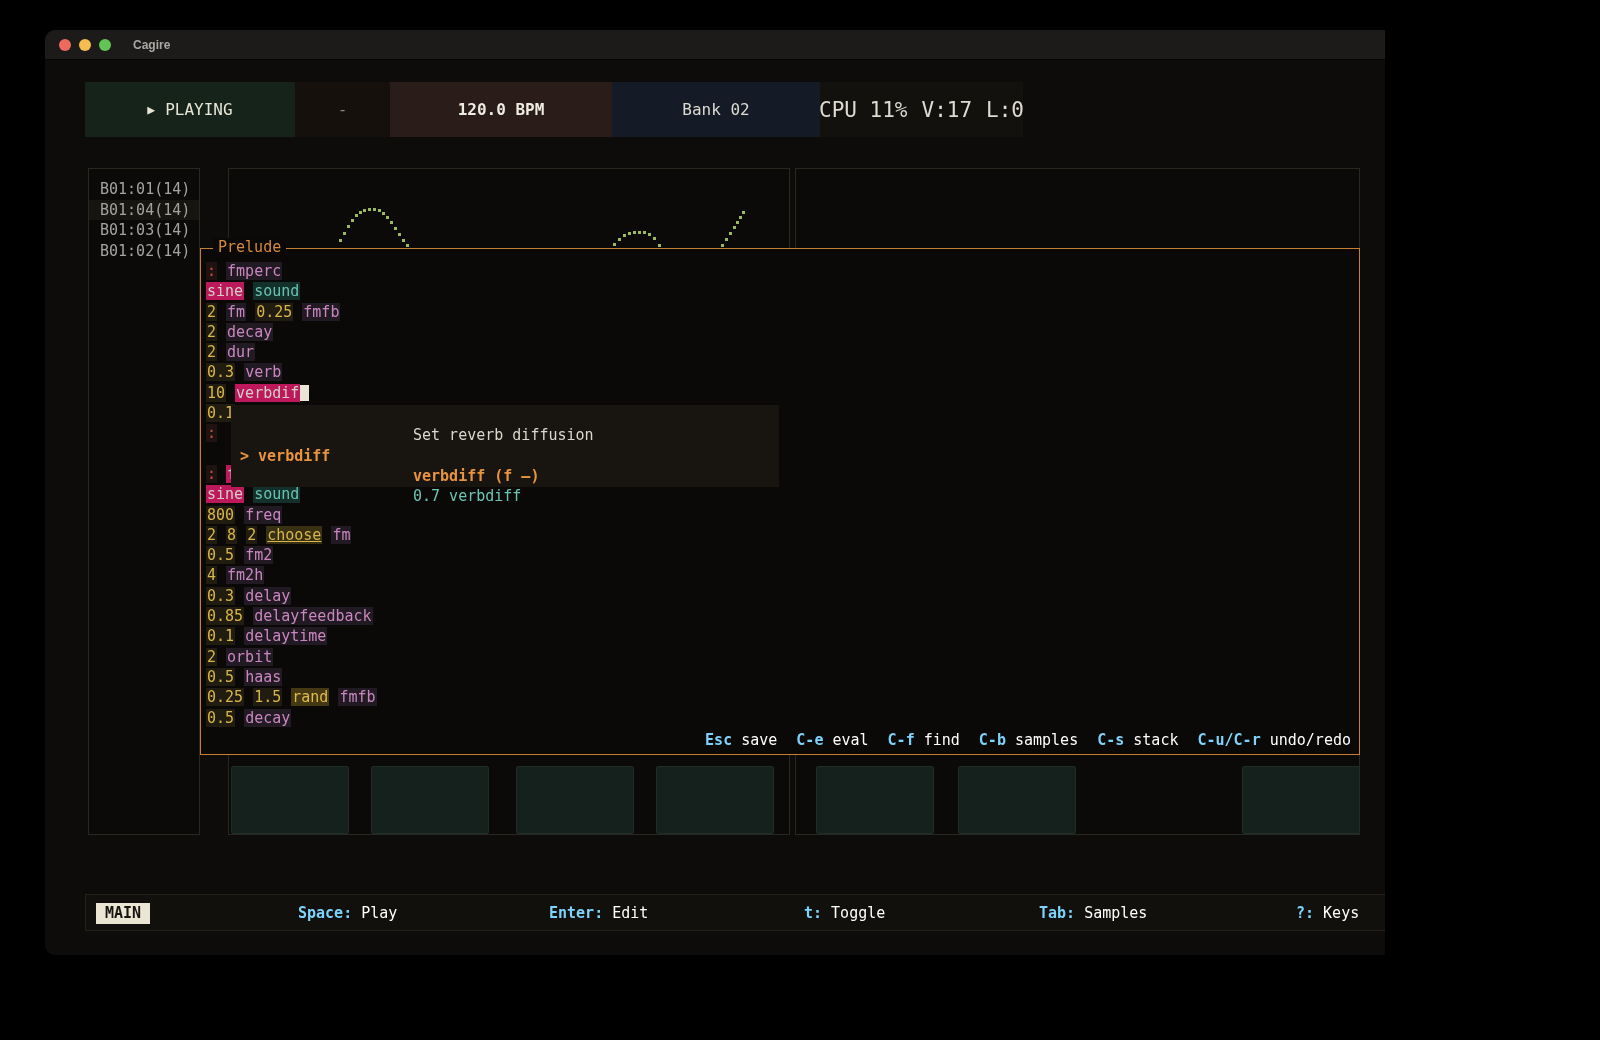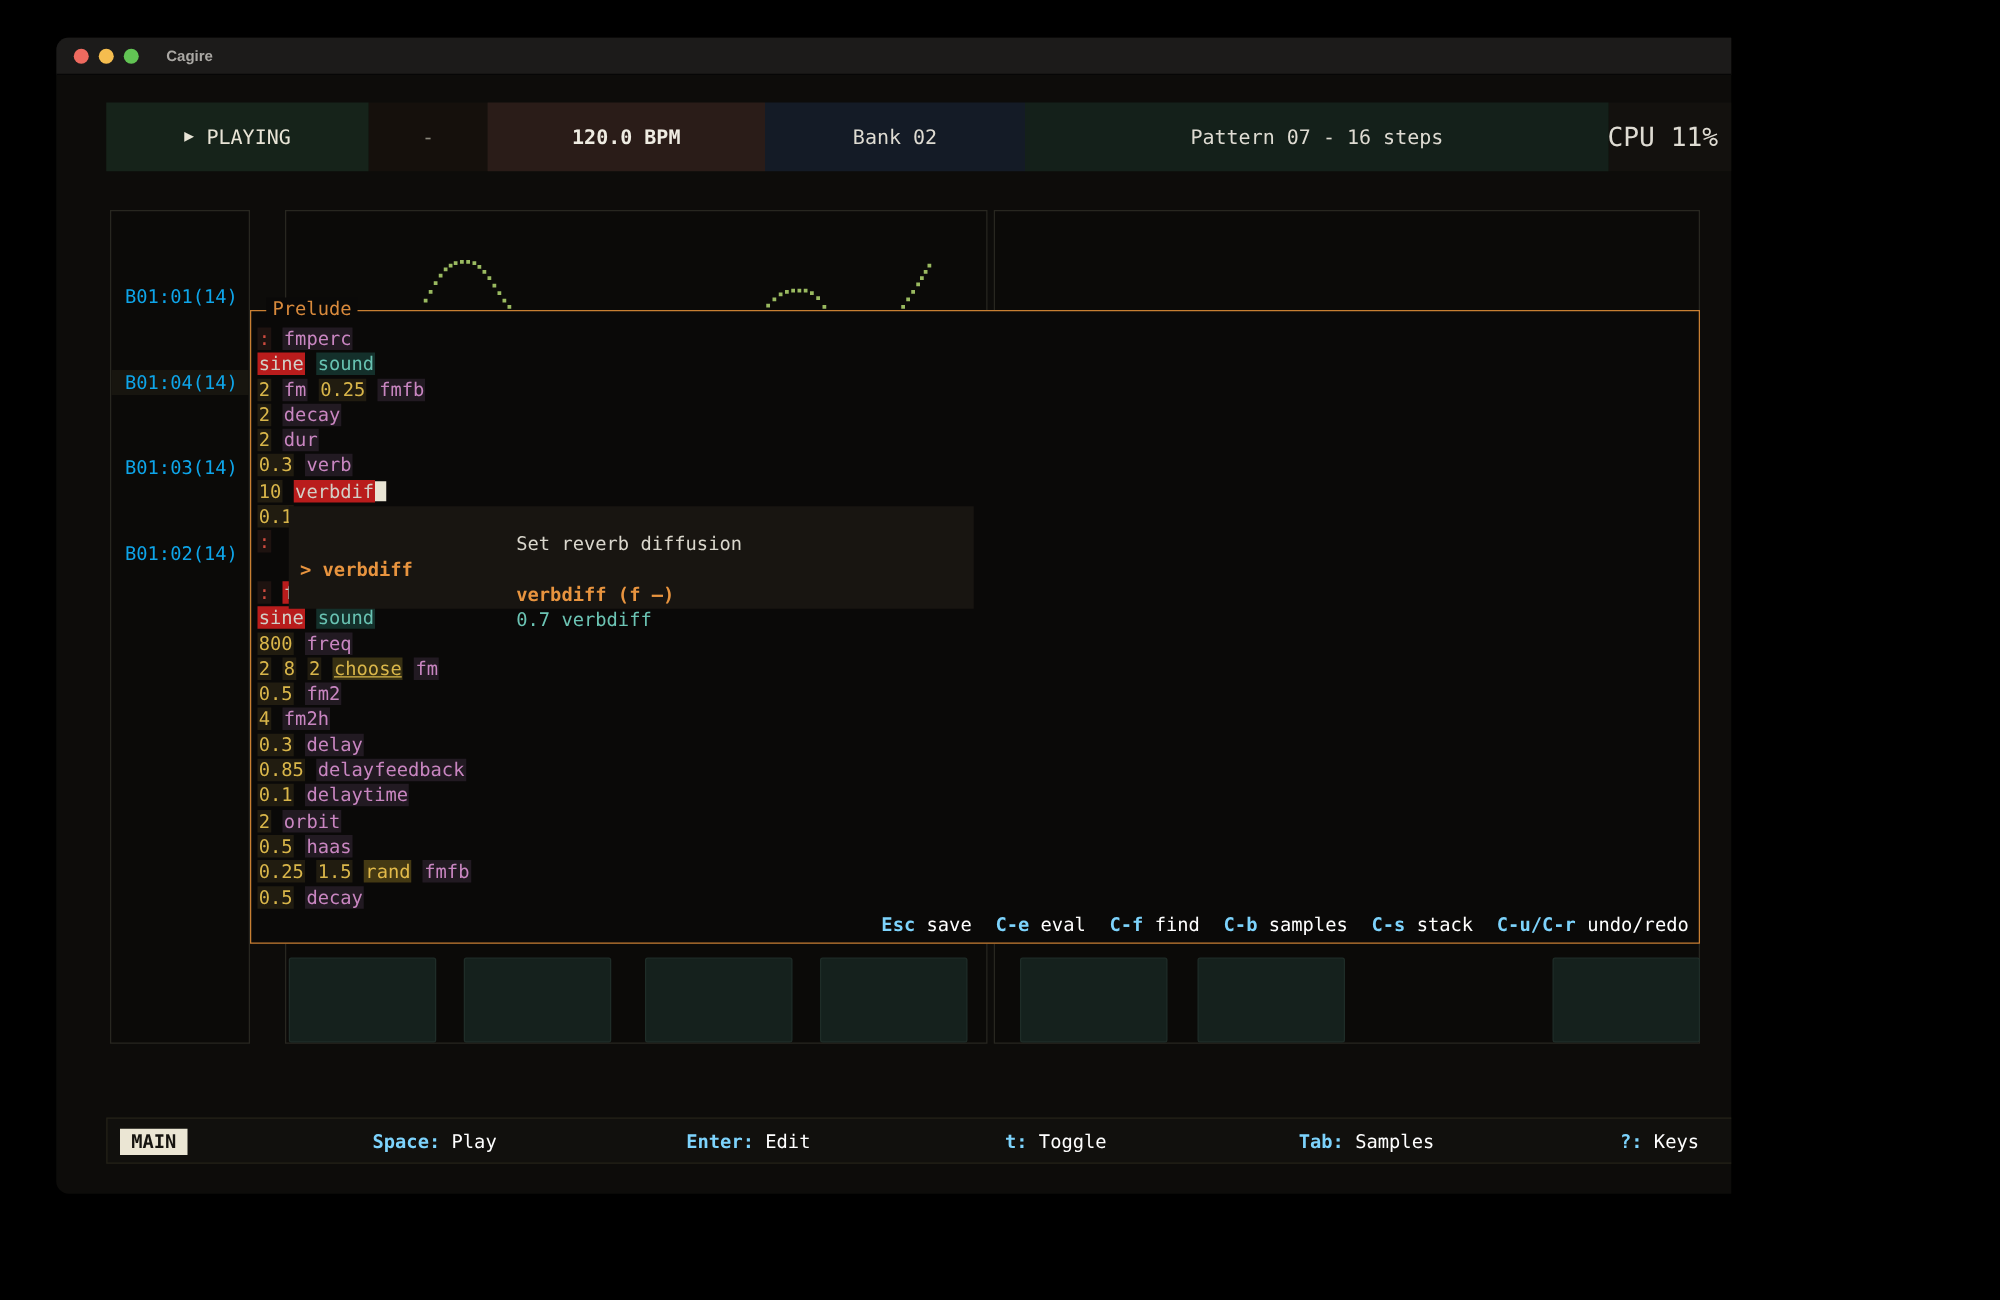--- a/index.html
+++ b/index.html
@@ -33,21 +33,21 @@
   .play-tri { margin-right:10px; font-size:13px; }
 
   
   .panel { position:absolute; background:#0b0a08; border:1px solid #282720; }
   .panel-sidebar { left:43px; top:138px; width:112px; height:667px; }
   .panel-mid { left:183px; top:138px; width:562px; height:667px; }
   .panel-right { left:750px; top:138px; width:565px; height:667px; }
   .panel-meter { left:1370px; top:138px; width:85px; height:684px; }
 
   .sidebar-list { padding-top:10px; }
-  .sidebar-item { height:20.5px; line-height:20.5px; padding-left:11px; font-size:15px; color:#0ea5e9; white-space:pre;margin-top:48px; }
+  .sidebar-item { height:20.5px; line-height:20.5px; padding-left:11px; font-size:15px; color:#a3a3a3; white-space:pre; }
   .sidebar-item.selected { background:#17150f; }
 
   .dot { position:absolute; width:3px; height:3px; background:#9aba60; }
 
   .meter-bar { position:absolute; bottom:5px; background:#94b95d; }
 
   .stepbox { position:absolute; top:597px; height:68px; width:118px;
     background:#15211d; border:1px solid #1f2d28; border-radius:2px; }
 
   
@@ -55,21 +55,21 @@
     background:#0a0908; border:1.5px solid #c87f33; z-index:5; }
   .editor-title { position:absolute; top:-11px; left:12px; background:#0a0908;
     padding:0 5px; color:#d98a3c; font-size:15px; }
   .code { position:absolute; left:5px; top:12px; right:4px; font-size:15px; }
   .code-line { height:20.3px; line-height:20.3px; white-space:pre; }
   .tk { padding:0 1px; }
   .tk-red   { color:#cf4b3f; background:#1e1310; }
   .tk-num   { color:#d9b64a; background:#211c10; }
   .tk-id    { color:#c986c1; background:#221a22; }
   .tk-fn    { color:#68c2b2; background:#14302b; }
-  .tk-plain { color:#d2cfc7; background:#b91c1c; }
+  .tk-plain { color:#d2cfc7; background:#be185d; }
   .tk-goldu { color:#d9b64a; background:#373013; text-decoration:underline; }
   .tk-gold  { color:#e2ba4a; background:#443913; }
   .tk-cursor{ display:inline-block; width:9px; height:16px; background:#e9e4d4; vertical-align:-2px; }
 
   .popup { position:absolute; left:30px; top:156px; width:548px; height:82px;
     background:#181511; z-index:10; font-size:15px; }
   .popup-row { height:20.3px; line-height:20.3px; white-space:pre; position:relative; }
   .popup-left { position:absolute; left:9px; color:#e8943f; font-weight:bold; }
   .popup-right { position:absolute; left:182px; }
   .pp-sig { color:#e8943f; font-weight:bold; }
@@ -106,21 +106,20 @@
         <div class="light green"></div>
       </div>
       <div class="win-title">Cagire</div>
     </div>
 
     <div class="topbar">
       <div class="seg seg-playing"><span class="play-tri">▶</span><span>PLAYING</span></div>
       <div class="seg seg-dash">-</div>
       <div class="seg seg-bpm">120.0 BPM</div>
       <div class="seg seg-bank">Bank 02</div>
-      <div class="seg seg-pattern">Pattern 07 - 16 steps</div>
       <div class="seg seg-cpu">
         <span>CPU 11%</span>
         <span>V:17</span>
         <span>L:0</span>
       </div>
     </div>
 
     <div class="panel panel-sidebar">
       <div class="sidebar-list" id="sidebar-list">
           <div class="sidebar-item">B01:01(14)</div>

